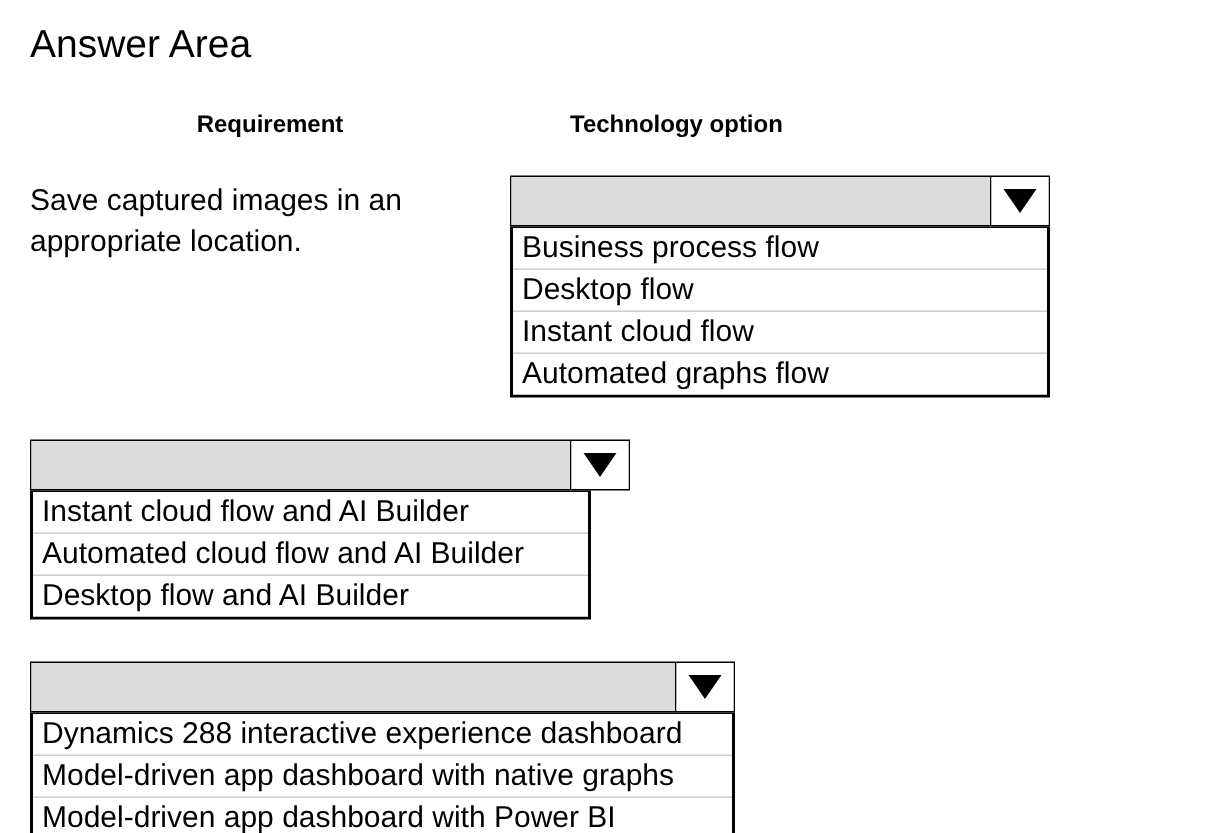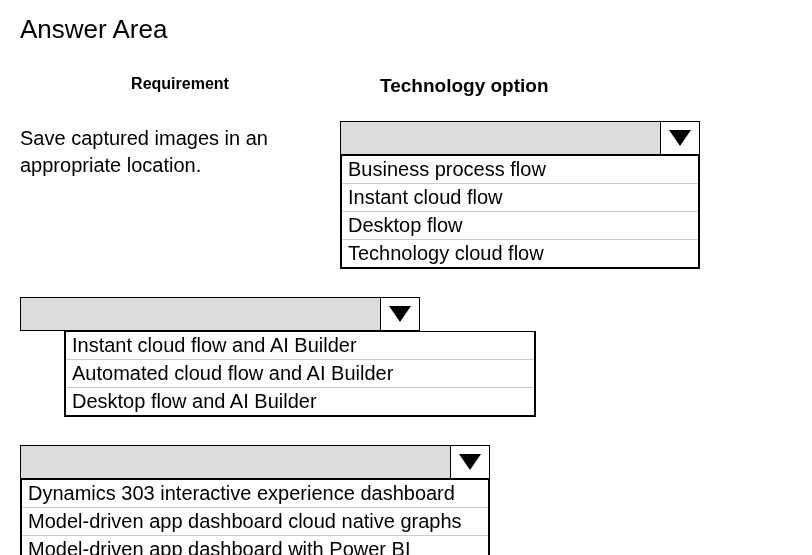--- a/index.html
+++ b/index.html
@@ -21,21 +21,21 @@
     margin-bottom: 24px;
   }
   .header-left {
     width: 320px;
     text-align: center;
     font-size: 16px;
     font-weight: bold;
   }
   .header-right {
     flex: 1;
-    font-size: 19px;
+    font-size: 16px;
     font-weight: bold;
     padding-left: 40px;
   }
   .row {
     display: flex;
     align-items: flex-start;
     margin-bottom: 28px;
   }
   .req {
     width: 320px;
@@ -102,49 +102,49 @@
       <div class="req">Save captured images in an appropriate location.</div>
       <div class="tech">
         <div class="dropdown-head" style="width: 360px;">
           <div class="selected"></div>
           <div class="arrow-cell">
             <div class="arrow-down"></div>
           </div>
         </div>
         <div class="options" style="width: 360px;">
           <div class="option">Business process flow</div>
+          <div class="option">Desktop flow</div>
           <div class="option">Instant cloud flow</div>
-          <div class="option">Desktop flow</div>
-          <div class="option">Technology cloud flow</div>
+          <div class="option">Automated graphs flow</div>
         </div>
       </div>
     </div>
     <div class="row">
       <div class="tech">
         <div class="dropdown-head" style="width: 400px;">
           <div class="selected"></div>
           <div class="arrow-cell">
             <div class="arrow-down"></div>
           </div>
         </div>
-        <div class="options" style="width: 472px; margin-left: 44px;">
+        <div class="options" style="width: 374px;">
           <div class="option">Instant cloud flow and AI Builder</div>
           <div class="option">Automated cloud flow and AI Builder</div>
           <div class="option">Desktop flow and AI Builder</div>
         </div>
       </div>
     </div>
     <div class="row">
       <div class="tech">
         <div class="dropdown-head" style="width: 470px;">
           <div class="selected"></div>
           <div class="arrow-cell">
             <div class="arrow-down"></div>
           </div>
         </div>
         <div class="options" style="width: 470px;">
-          <div class="option">Dynamics 303 interactive experience dashboard</div>
-          <div class="option">Model-driven app dashboard cloud native graphs</div>
+          <div class="option">Dynamics 288 interactive experience dashboard</div>
+          <div class="option">Model-driven app dashboard with native graphs</div>
           <div class="option">Model-driven app dashboard with Power BI</div>
         </div>
       </div>
     </div>
   </div>
 
 </body></html>

